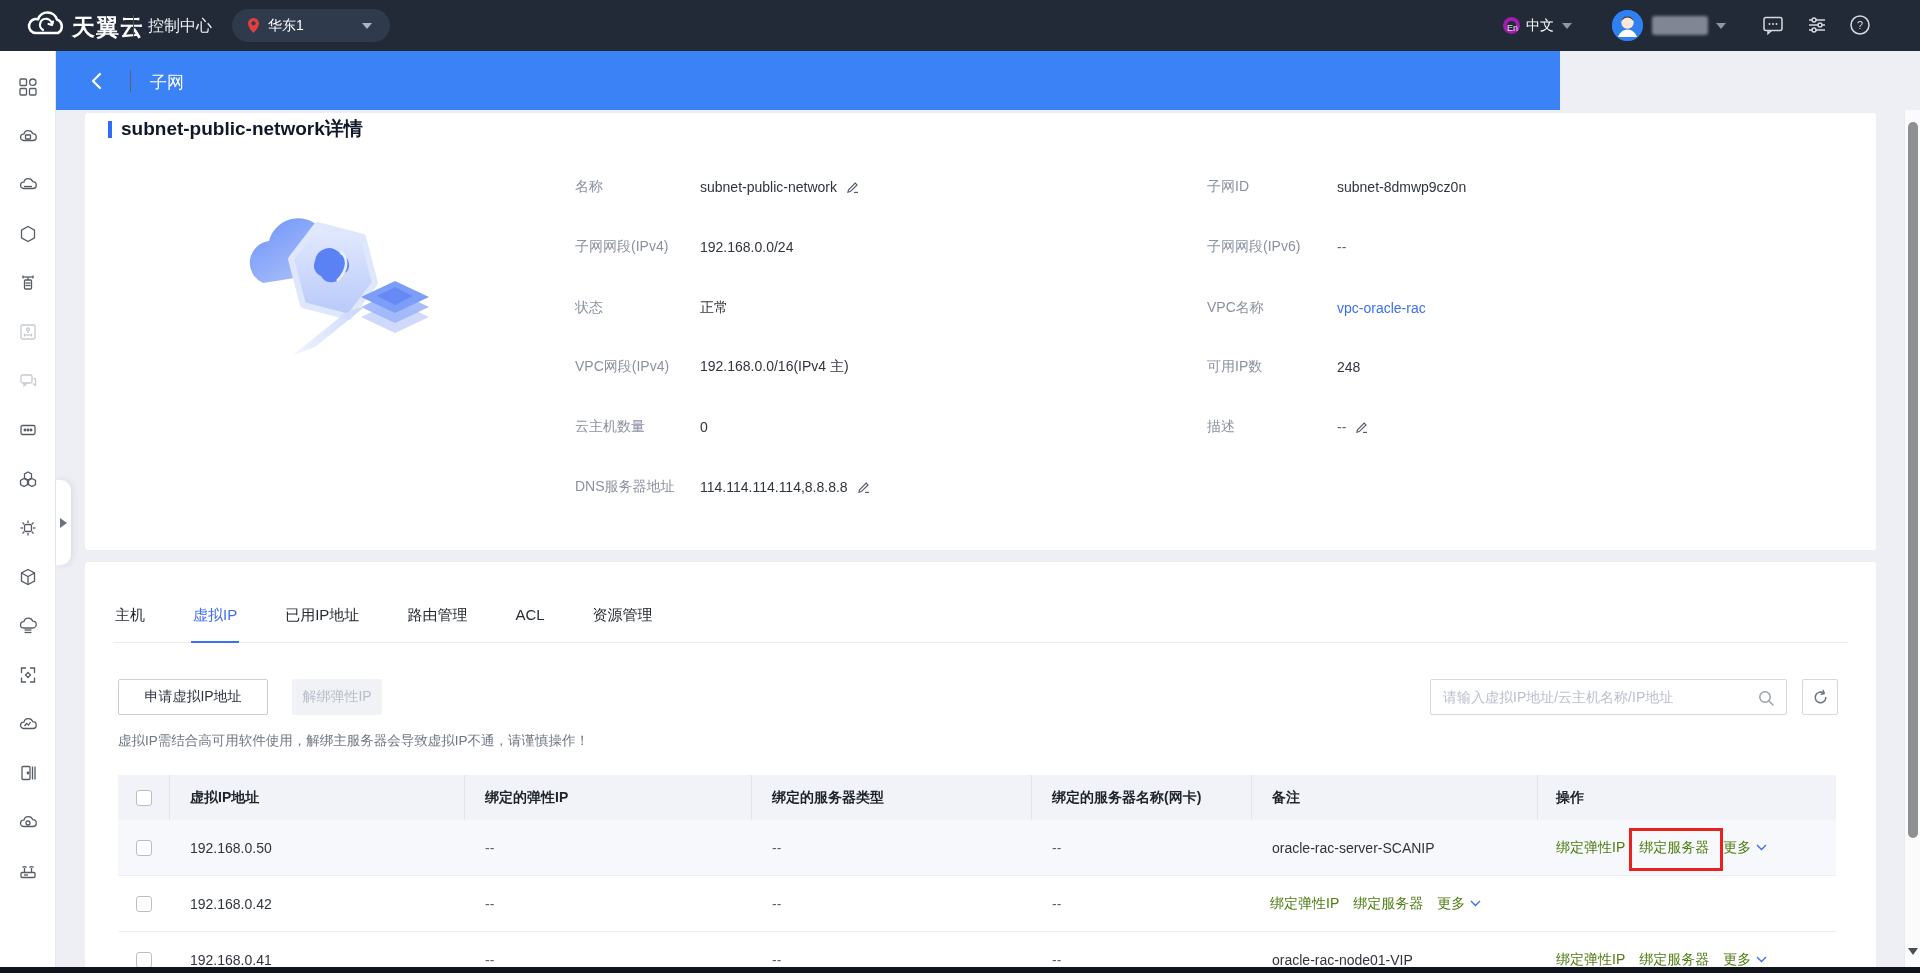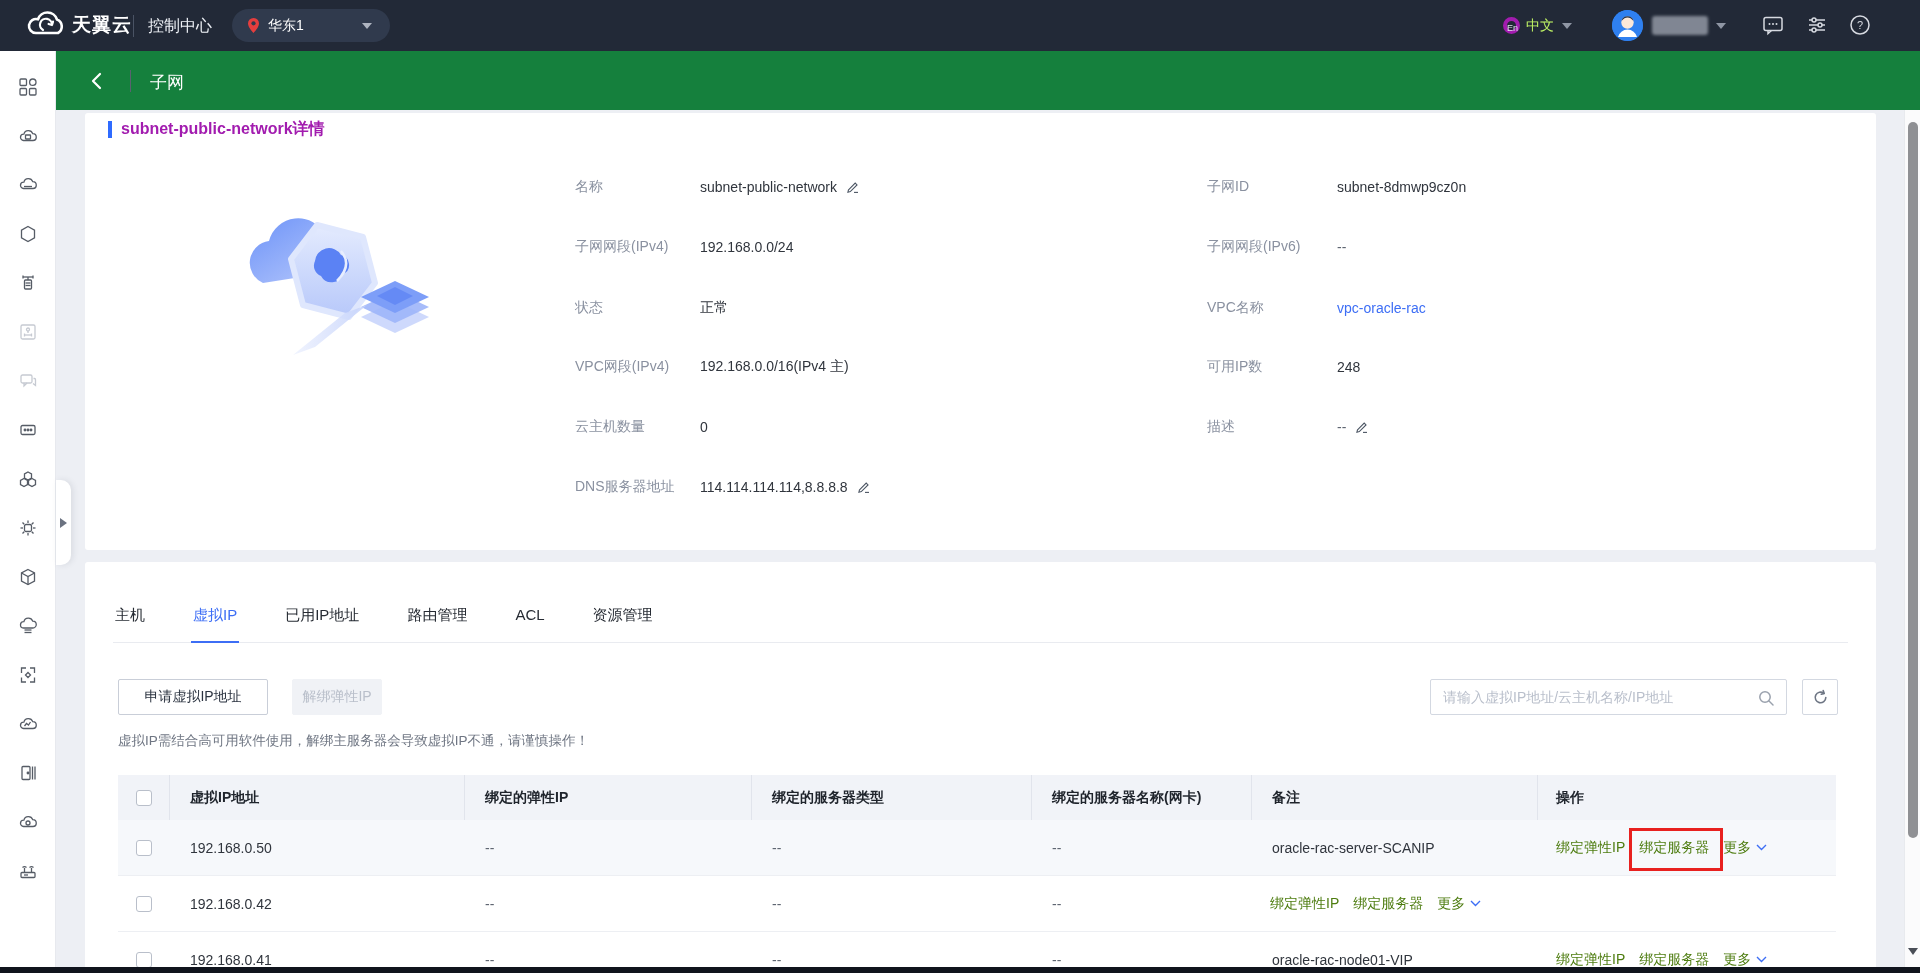--- a/index.html
+++ b/index.html
@@ -2,55 +2,55 @@
 <html><head>
 <meta charset="utf-8">
 <style>
   * { margin:0; padding:0; box-sizing:border-box; }
   html,body { width:1920px; height:973px; overflow:hidden; background:#edeff4;
               font-family:"Liberation Sans","DejaVu Sans",sans-serif; }
   .abs { position:absolute; }
 
   
   .topbar { position:absolute; left:0; top:0; width:1920px; height:51px; background:#222937; z-index:30; }
-  .brand-text { position:absolute; left:72px; top:12px; color:#fff; font-size:19px; font-weight:bold; letter-spacing:1px; }
+  .brand-text { position:absolute; left:72px; top:12px; color:#fff; font-size:23px; font-weight:bold; letter-spacing:1px; }
   .tb-divider { position:absolute; width:1px; height:22px; background:#4a5364; top:15px; }
   .console-label { position:absolute; left:148px; top:16px; color:#eef1f6; font-size:16px; }
   .region-pill { position:absolute; left:232px; top:9px; width:158px; height:33px; background:#303a4d; border-radius:17px; cursor:pointer; }
   .region-label { position:absolute; left:36px; top:8px; color:#fff; font-size:14px; }
   .caret-down { width:0; height:0; border-left:5px solid transparent; border-right:5px solid transparent; border-top:6px solid #aeb4c0; }
-  .tb-right-text { color:#bef264; font-size:14px; position:absolute; }
+  .tb-right-text { color:#ffffff; font-size:14px; position:absolute; }
   .en-badge { position:absolute; left:1503px; top:17px; width:17px; height:17px; border:4px solid #a21caf; border-radius:50%; color:#dfe3ec; font-size:9px; text-align:center; line-height:15px; }
   .avatar { position:absolute; left:1612px; top:10px; width:31px; height:31px; border-radius:50%; background:#2f80f0; overflow:hidden; cursor:pointer; }
   .name-blur { position:absolute; left:1652px; top:16px; width:56px; height:19px; background:#8b919d; border-radius:3px; filter:blur(1.5px); opacity:.9; }
   .tb-icon { position:absolute; top:14px; width:22px; height:22px; cursor:pointer; }
 
   
-  .subheader { position:absolute; left:56px; top:51px; width:1864px; height:59px; background:#15803d; z-index:20; }
+  .subheader { position:absolute; left:56px; top:51px; width:1504px; height:59px; background:#3b82f6; z-index:20; }
   .back-btn { position:absolute; left:30px; top:18px; width:24px; height:24px; cursor:pointer; }
   .sh-divider { position:absolute; left:74px; top:19px; width:1px; height:22px; background:#5a6170; }
   .sh-title { position:absolute; left:94px; top:20px; color:#fff; font-size:17px; }
 
   
   .sidebar { position:absolute; left:0; top:51px; width:56px; height:922px; background:#fff; border-right:1px solid #e7e9ee; z-index:25;
              display:flex; flex-direction:column; align-items:center; padding-top:27px; gap:31px; }
   .sicon { width:18px; height:18px; cursor:pointer; }
   .sicon svg { stroke:#565c66; fill:none; stroke-width:1.3; }
   .sicon.muted svg { stroke:#c6cad2; }
   .collapse-tab { position:absolute; left:56px; top:480px; width:15px; height:85px; background:#fff; border-radius:0 10px 10px 0;
                   box-shadow:2px 0 6px rgba(40,50,70,.10); z-index:26; cursor:pointer; }
   .collapse-arrow { position:absolute; left:4px; top:38px; width:0; height:0; border-top:5px solid transparent; border-bottom:5px solid transparent; border-left:7px solid #6b7280; }
 
   
   .card { position:absolute; background:#fff; border-radius:3px; }
   .card1 { left:85px; top:113px; width:1791px; height:437px; }
   .card2 { left:85px; top:562px; width:1791px; height:420px; }
 
   .title-marker { position:absolute; left:23px; top:8px; width:4px; height:17px; background:#2f6bff; }
-  .page-title { position:absolute; left:36px; top:4px; font-size:16px; font-weight:bold; color:#a21caf; line-height:24px; }
+  .page-title { position:absolute; left:36px; top:4px; font-size:19px; font-weight:bold; color:#0f172a; line-height:24px; }
 
   .frow { position:absolute; height:20px; display:flex; align-items:center; font-size:14px; white-space:nowrap; }
   .flabel { display:inline-block; width:125px; color:#8a91a0; }
   .fvalue { color:#30353d; }
   .fvalue.link { color:#3d6ef5; cursor:pointer; }
   .edit-pencil { margin-left:9px; cursor:pointer; display:inline-flex; }
 
   
   .tabs { position:absolute; left:28px; top:38px; width:1735px; display:flex; gap:44px; border-bottom:1px solid #e9ebf0; }
   .tab { font-size:15px; color:#262b33; padding:6px 2px 17px 2px; cursor:pointer; }

